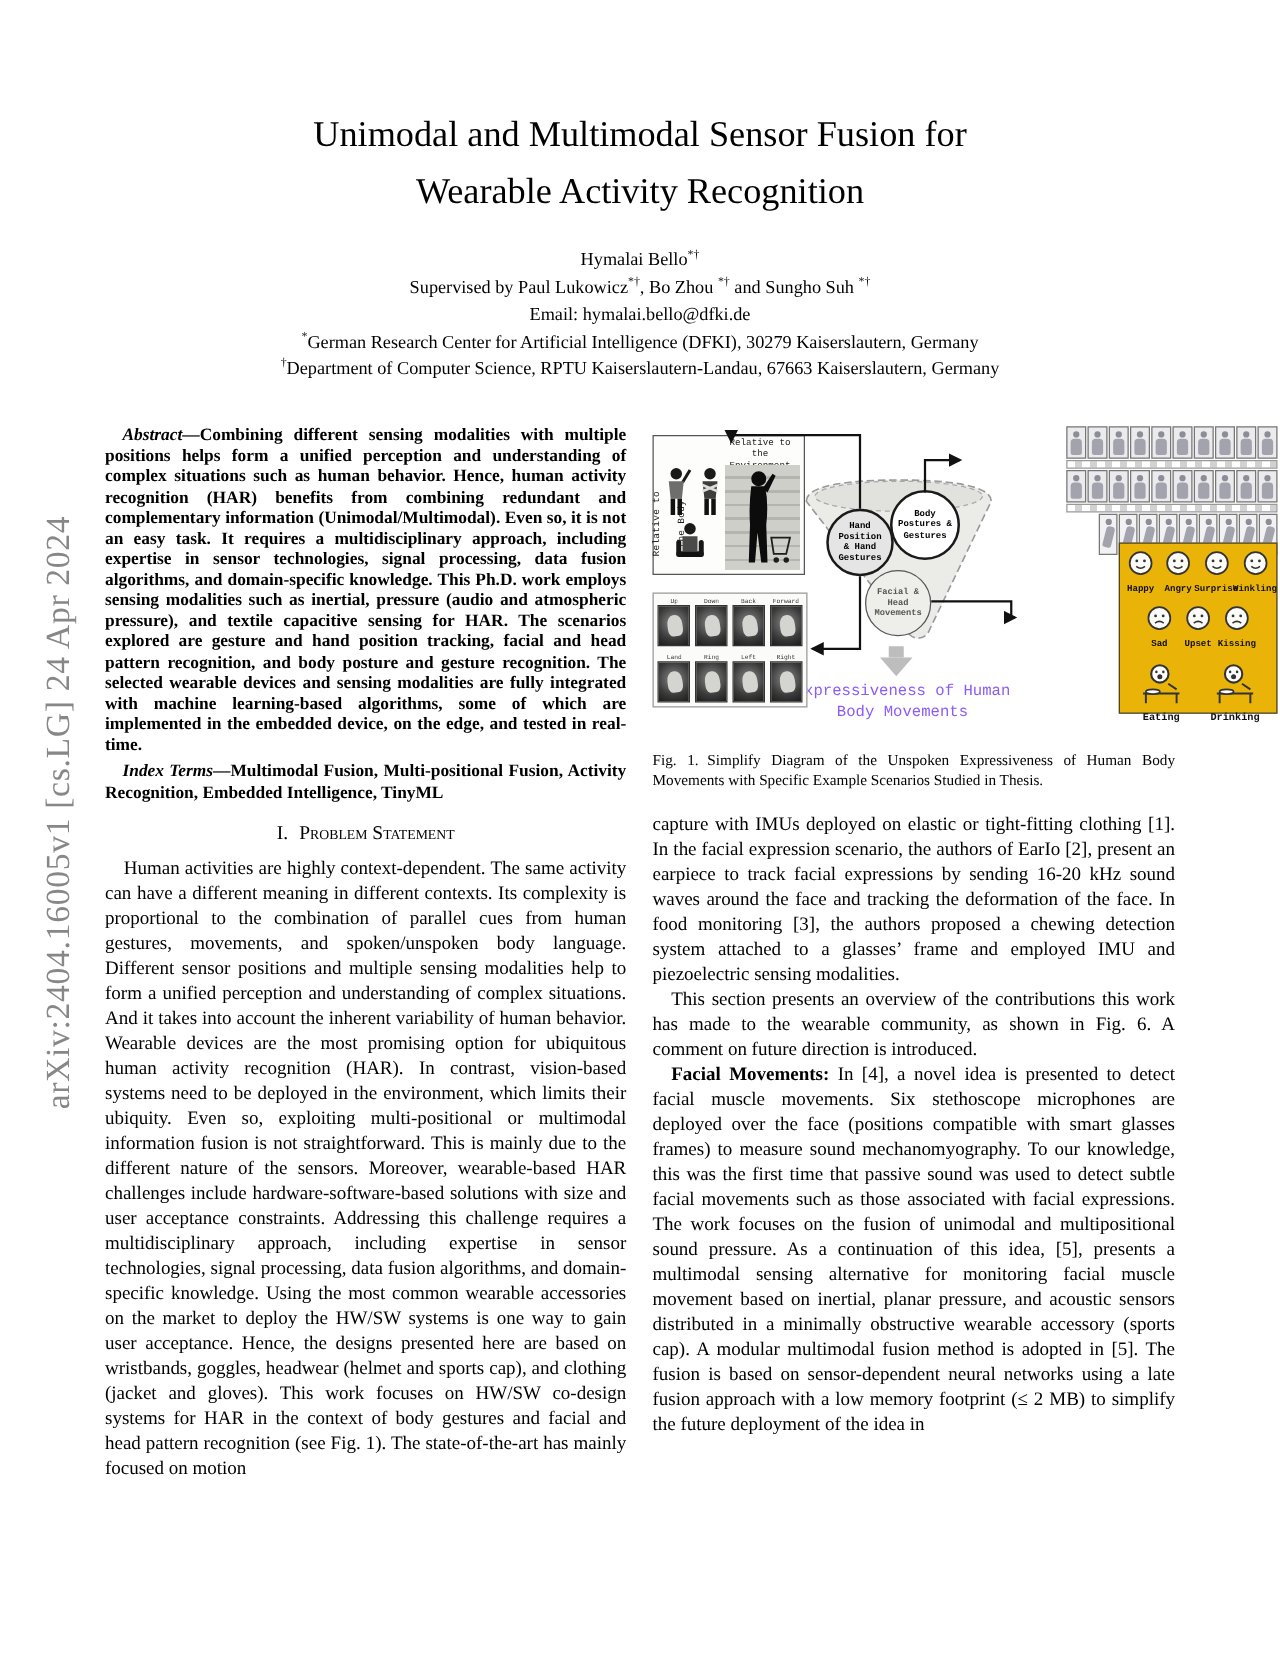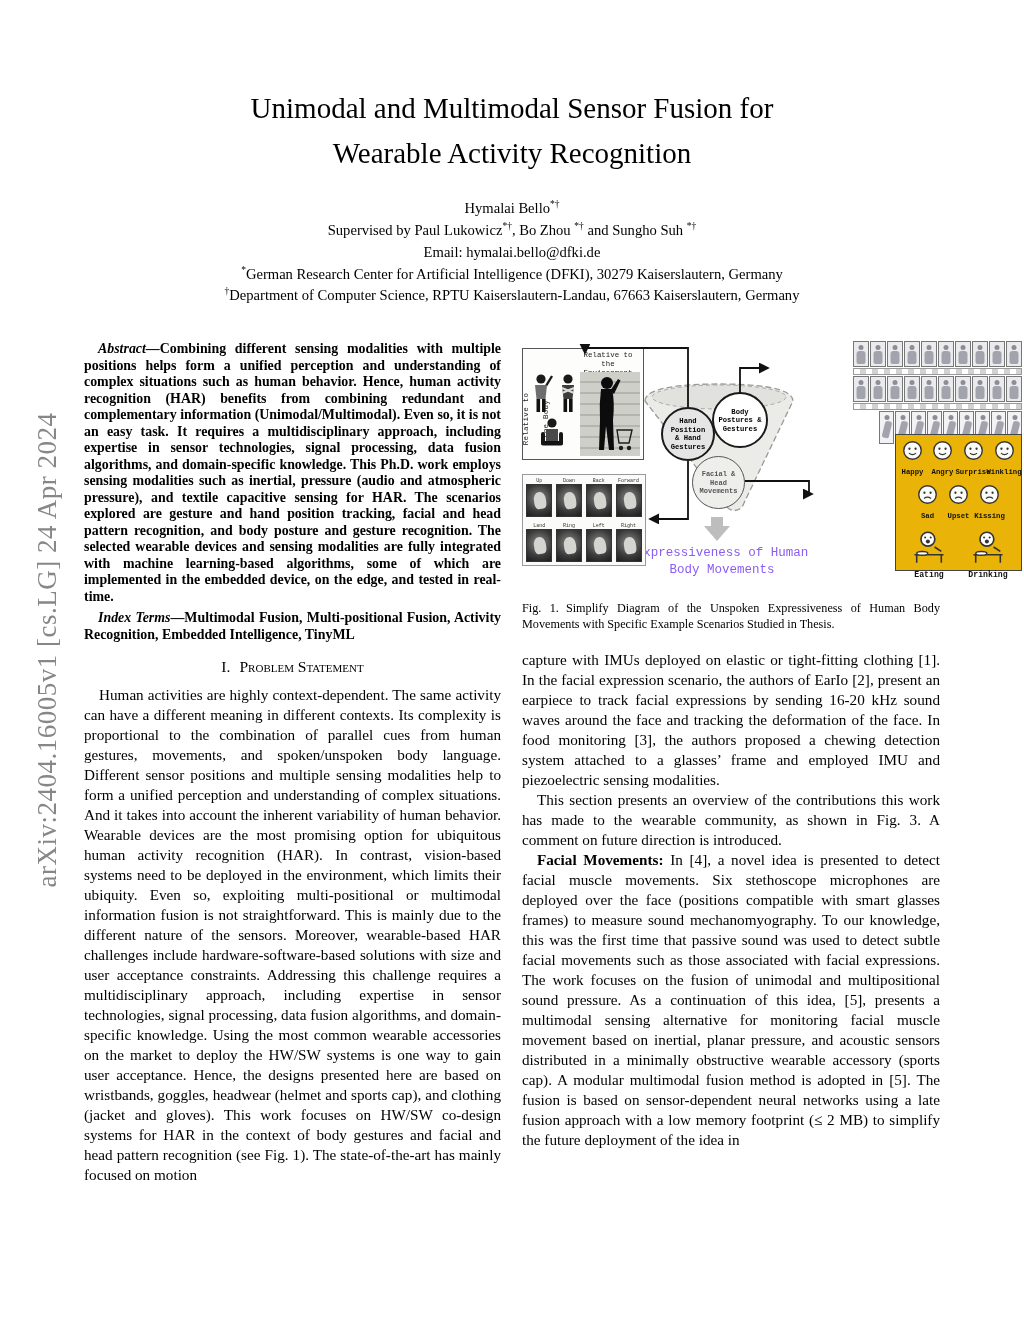--- a/index.html
+++ b/index.html
@@ -414,18 +414,18 @@
             </span>
             </div>
 
         </div>
         <figcaption><span class="cap-label">Fig. 1.</span><span>Simplify Diagram of the Unspoken Expressiveness of Human Body Movements with Specific Example Scenarios Studied in Thesis.</span></figcaption>
       </figure>
 
       <p class="bodytext" style="text-indent:0;">capture with IMUs deployed on elastic or tight-fitting clothing [1]. In the facial expression scenario, the authors of EarIo [2], present an earpiece to track facial expressions by sending 16-20 kHz sound waves around the face and tracking the deformation of the face. In food monitoring [3], the authors proposed a chewing detection system attached to a glasses’ frame and employed IMU and piezoelectric sensing modalities.</p>
 
 
-      <p class="bodytext">This section presents an overview of the contributions this work has made to the wearable community, as shown in Fig. 3. A comment on future direction is introduced.</p>
+      <p class="bodytext">This section presents an overview of the contributions this work has made to the wearable community, as shown in Fig. 6. A comment on future direction is introduced.</p>
       <p class="bodytext"><span class="bold-lead">Facial Movements:</span><span> In [4], a novel idea is presented to detect facial muscle movements. Six stethoscope microphones are deployed over the face (positions compatible with smart glasses frames) to measure sound mechanomyography. To our knowledge, this was the first time that passive sound was used to detect subtle facial movements such as those associated with facial expressions. The work focuses on the fusion of unimodal and multipositional sound pressure. As a continuation of this idea, [5], presents a multimodal sensing alternative for monitoring facial muscle movement based on inertial, planar pressure, and acoustic sensors distributed in a minimally obstructive wearable accessory (sports cap). A modular multimodal fusion method is adopted in [5]. The fusion is based on sensor-dependent neural networks using a late fusion approach with a low memory footprint (≤ 2 MB) to simplify the future deployment of the idea in</span></p>
     </div>
 
   </div>
 </div>
 
 </body></html>

